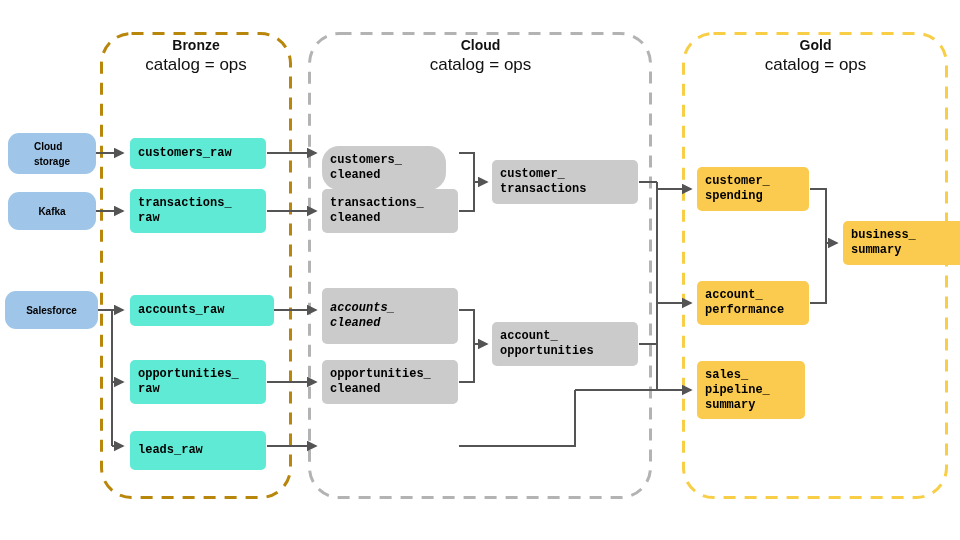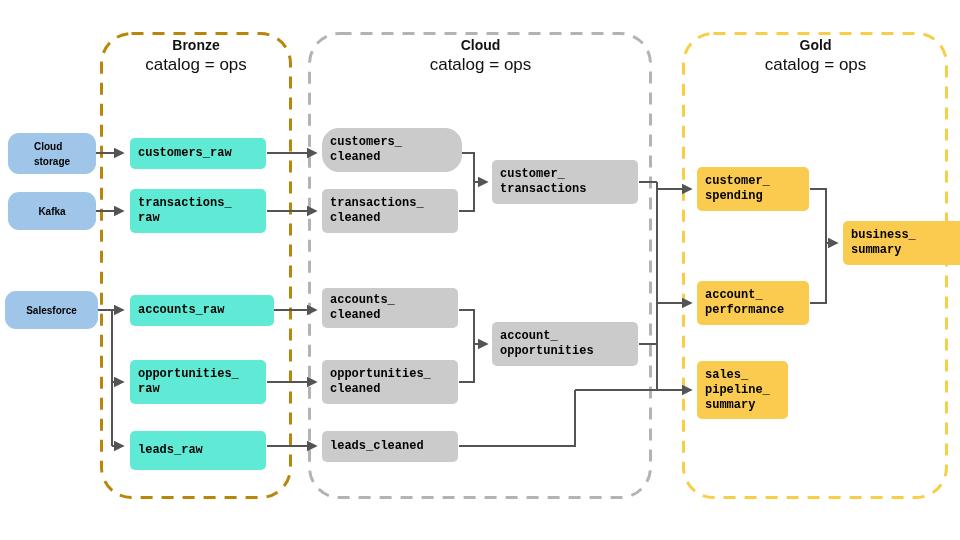--- a/index.html
+++ b/index.html
@@ -109,37 +109,36 @@
   <div class="source" style="left:8px; top:192px; width:88px; height:38px;">Kafka</div>
 
   <div class="node bronze" style="left:130px; top:138px; width:136px; height:31px;">customers_raw</div>
   <div class="node bronze" style="left:130px; top:189px; width:136px; height:44px;">transactions_
 raw</div>
   <div class="node bronze" style="left:130px; top:295px; width:144px; height:31px;">accounts_raw</div>
   <div class="node bronze" style="left:130px; top:360px; width:136px; height:44px;">opportunities_
 raw</div>
   <div class="node bronze" style="left:130px; top:431px; width:136px; height:39px;">leads_raw</div>
 
-  <div class="node silver" style="left:322px; top:128px; width:140px; height:44px;border-radius:17px;">customers_
+  <div class="node silver" style="left:322px; top:146px; width:124px; height:44px;border-radius:17px;">customers_
 cleaned</div>
   <div class="node silver" style="left:322px; top:189px; width:136px; height:44px;">transactions_
 cleaned</div>
   <div class="node silver" style="left:492px; top:160px; width:146px; height:44px;">customer_
 transactions</div>
-  <div class="node silver" style="left:322px; top:288px; width:136px; height:40px;">accounts_
+  <div class="node silver" style="left:322px; top:288px; width:136px; height:56px;font-style:italic;">accounts_
 cleaned</div>
   <div class="node silver" style="left:322px; top:360px; width:136px; height:44px;">opportunities_
 cleaned</div>
   <div class="node silver" style="left:492px; top:322px; width:146px; height:44px;">account_
 opportunities</div>
-  <div class="node silver" style="left:322px; top:431px; width:136px; height:31px;">leads_cleaned</div>
 
   <div class="node gold" style="left:697px; top:167px; width:112px; height:44px;">customer_
 spending</div>
   <div class="node gold" style="left:843px; top:221px; width:127px; height:44px;">business_
 summary</div>
   <div class="node gold" style="left:697px; top:281px; width:112px; height:44px;">account_
 performance</div>
-  <div class="node gold" style="left:697px; top:361px; width:91px; height:58px;">sales_
+  <div class="node gold" style="left:697px; top:361px; width:108px; height:58px;">sales_
 pipeline_
 summary</div>
 
 </div>
 
 </body></html>

